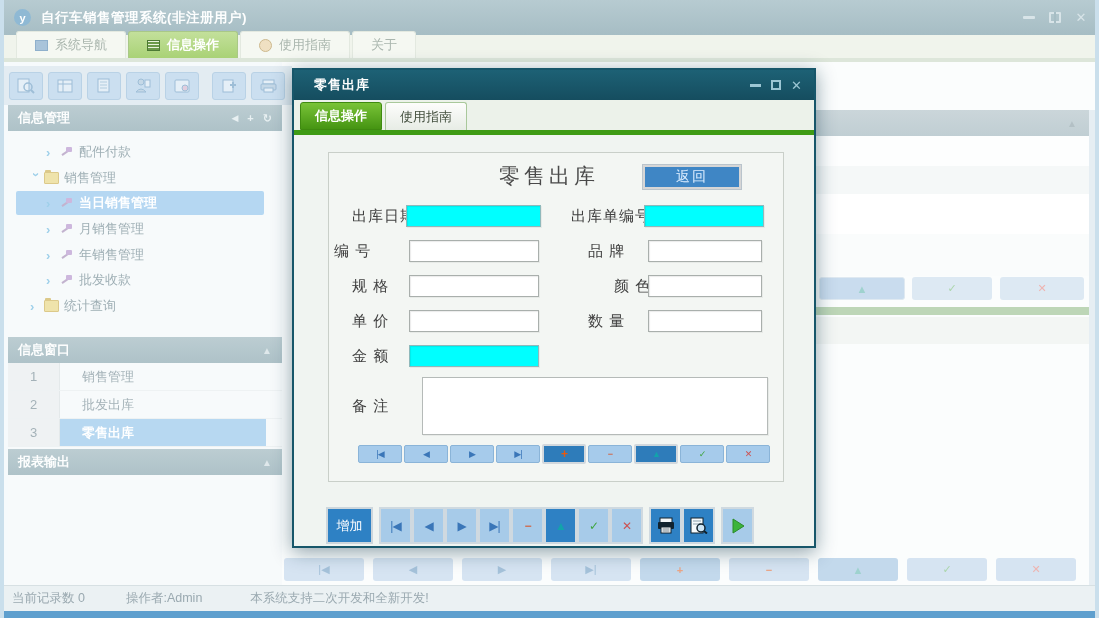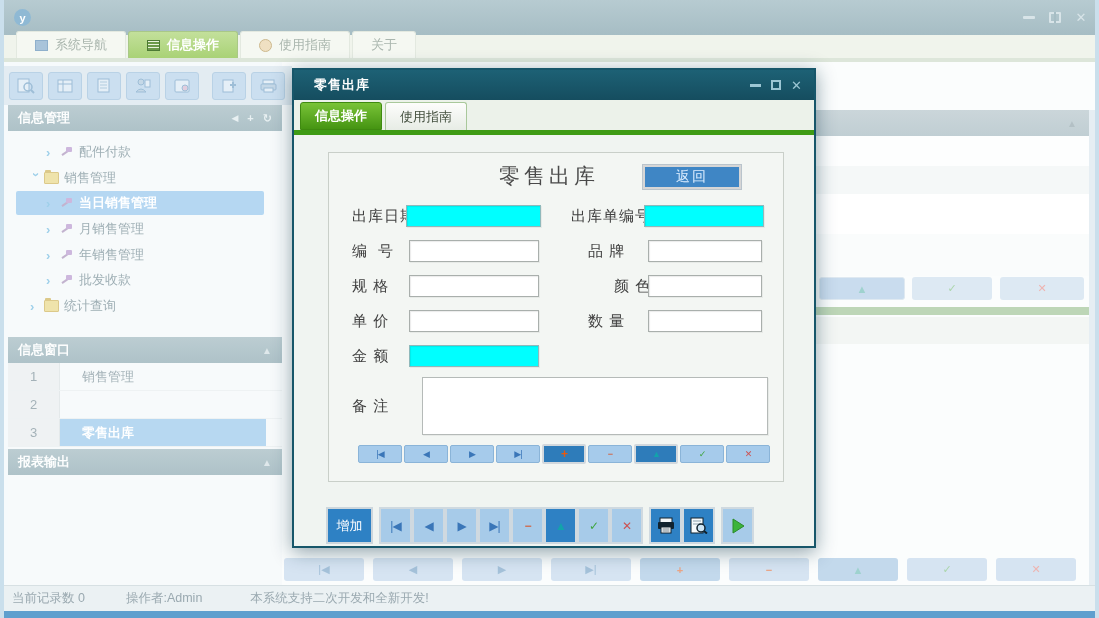--- a/index.html
+++ b/index.html
@@ -118,20 +118,21 @@
   .bbtn.sp{margin-left:6px;}
   .bbtn svg{display:block;}
 </style>
 </head>
 <body>
 
 <div class="stage">
 
   <div class="abs titlebar">
     <div class="app-logo">y</div>
+    <div class="app-title">自行车销售管理系统(非注册用户)</div>
     <div class="win-ctrls">
       <div class="wc">
           <span class="wc-min-bar"></span>
         </div>
       <div class="wc">
           <span class="wc-rest"></span>
         </div>
       <div class="wc">
           <span class="wc-x">✕</span>
         </div>
@@ -261,20 +262,21 @@
     <div class="phead" style="top:232px;">
       <span>信息窗口</span>
       <span class="collapse-up">▲</span>
     </div>
     <div class="lw-row" style="top:258px;">
       <span class="lw-num">1</span>
       <span class="lw-label">销售管理</span>
     </div>
     <div class="lw-row" style="top:286px;">
       <span class="lw-num">2</span>
+      <span class="lw-label">批发出库</span>
     </div>
     <div class="lw-row" style="top:314px;">
       <span class="lw-num">3</span>
       <span class="lw-label sel">零售出库</span>
     </div>
 
     <div class="phead" style="top:344px;">
       <span>报表输出</span>
       <span class="collapse-up">▲</span>
     </div>
@@ -354,21 +356,21 @@
 
     <div class="fieldset"></div>
     <div class="form-title">零售出库</div>
     <div class="back-btn">返回</div>
 
     <div class="flabel" style="left:58px;top:135px;">出库日期</div>
     <input class="finput cyan" style="left: 112px; top: 135px; width: 135px;">
     <div class="flabel" style="left:277px;top:135px;">出库单编号</div>
     <input class="finput cyan" style="left: 350px; top: 135px; width: 120px;">
 
-    <div class="flabel" style="left:58px;top:170px;font-family:Liberation Mono, monospace;">编  号</div>
+    <div class="flabel" style="left:40px;top:170px;">编  号</div>
     <input class="finput" style="left: 115px; top: 170px; width: 130px;">
     <div class="flabel" style="left:294px;top:170px;">品  牌</div>
     <input class="finput" style="left: 354px; top: 170px; width: 114px;">
 
     <div class="flabel" style="left:58px;top:205px;">规  格</div>
     <input class="finput" style="left: 115px; top: 205px; width: 130px;">
     <div class="flabel" style="left:294px;top:205px;margin-left:26px;">颜  色</div>
     <input class="finput" style="left: 354px; top: 205px; width: 114px;">
 
     <div class="flabel" style="left:58px;top:240px;">单  价</div>

